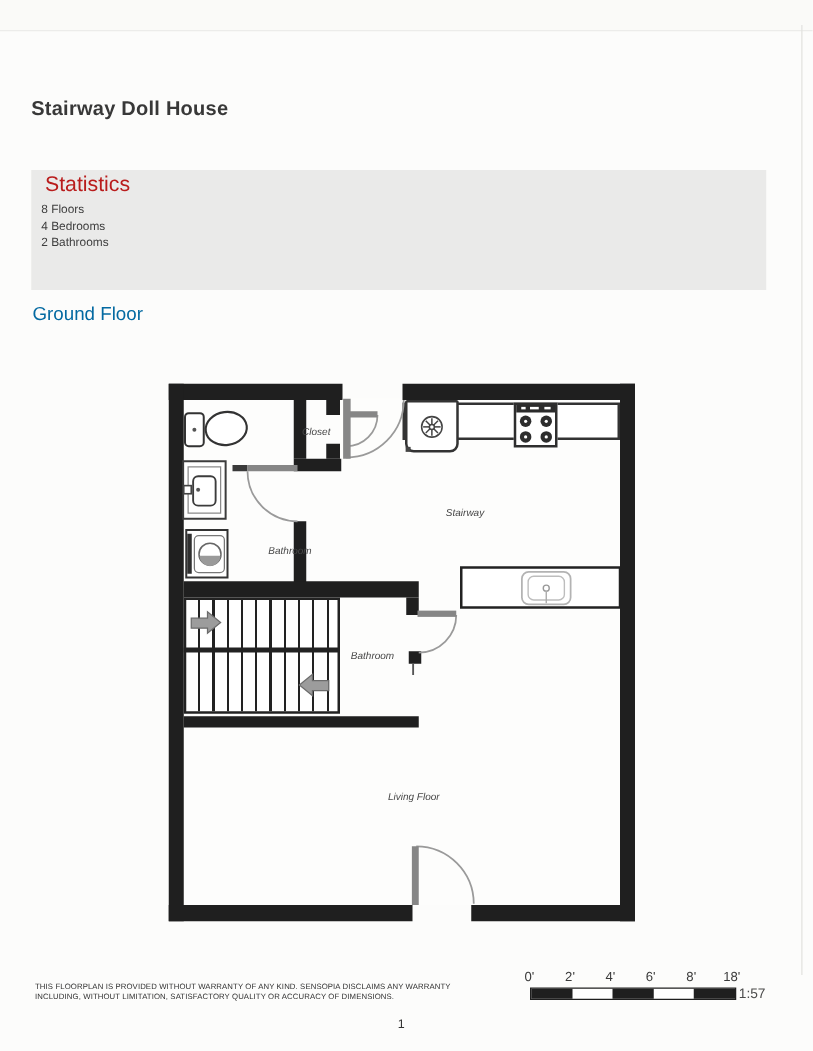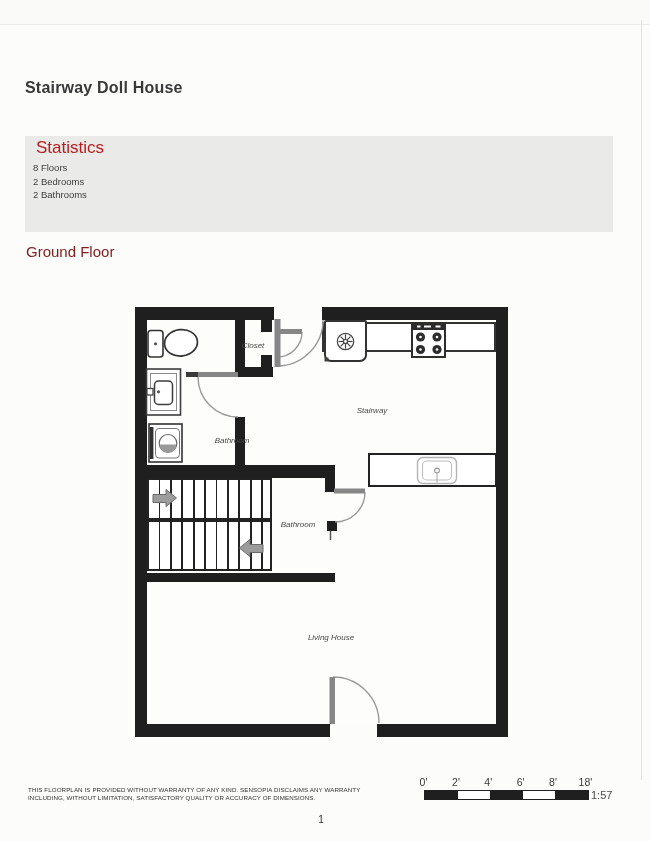--- a/index.html
+++ b/index.html
@@ -10,21 +10,21 @@
     overflow:hidden;
   }
   .abs{position:absolute;}
   .wall{position:absolute;background:#1f1f1f;}
   .page-top-band{left:0;top:0;width:650px;height:24px;background:#fafaf8;border-bottom:1px solid #ececea;}
   .scan-line{left:641px;top:20px;width:1px;height:760px;background:#e2e2df;}
   .doc-title{left:25px;top:79px;font-size:16px;font-weight:700;color:#383838;letter-spacing:.2px;}
   .stats-box{left:25px;top:136px;width:588px;height:96px;background:#eaeae9;}
   .stats-heading{left:11px;top:2px;font-size:17px;color:#b91c1c;position:absolute;}
   .stats-items{left:8px;top:25px;font-size:9.5px;color:#3e3e3e;line-height:13.5px;position:absolute;}
-  .floor-label{left:26px;top:243px;font-size:15px;color:#7f1d1d;}
+  .floor-label{left:26px;top:243px;font-size:15px;color:#0369a1;}
   .plan-interior{left:147px;top:319px;width:349px;height:405px;background:#fdfdfc;}
   .fixture{position:absolute;background:#fff;box-sizing:border-box;}
   .room-label{position:absolute;font-size:8px;color:#474747;transform:translateX(-50%);white-space:nowrap;font-style:italic;}
   .stairs{
     left:147px;top:478px;width:125px;height:93px;box-sizing:border-box;
     border:2px solid #222;
     background:repeating-linear-gradient(90deg,#fff 0px,#fff 9.6px,#222 9.6px,#222 11.4px);
   }
   .stairs-divider{left:147px;top:518px;width:125px;height:4px;background:#222;}
   .svg-overlay{left:0;top:0;pointer-events:none;}
@@ -40,21 +40,21 @@
 
 <div class="abs page-top-band"></div>
 <div class="abs scan-line"></div>
 
 <div class="abs doc-title">Stairway Doll House</div>
 
 <div class="abs stats-box">
   <div class="stats-heading">Statistics</div>
   <div class="stats-items">
     <div>8 Floors</div>
-    <div>2 Bedrooms</div>
+    <div>4 Bedrooms</div>
     <div>2 Bathrooms</div>
   </div>
 </div>
 
 <div class="abs floor-label">Ground Floor</div>
 
 <div class="abs plan-interior"></div>
 
 <div class="fixture" style="left:322px;top:322px;width:174px;height:30px;border:2px solid #333;"></div>
 <div class="fixture" style="left:324px;top:320px;width:43px;height:42px;border:2px solid #333;border-radius:2px 2px 7px 7px;"></div>
@@ -155,21 +155,21 @@
   </g>
 
   <polygon points="153,494.5 166,494.5 166,489.5 176.5,498 166,506.5 166,502.5 153,502.5" fill="#9c9c9c" stroke="#6b6b6b" stroke-width="1"></polygon>
   <polygon points="263,544.5 250,544.5 250,539.5 239.5,548 250,556.5 250,552.5 263,552.5" fill="#9c9c9c" stroke="#6b6b6b" stroke-width="1"></polygon>
 </svg>
 
 <div class="room-label" style="left:253px;top:341px;">Closet</div>
 <div class="room-label" style="left:214px;top:435.5px;margin-left:18px;">Bathroom</div>
 <div class="room-label" style="left:372px;top:405.5px;">Stairway</div>
 <div class="room-label" style="left:298px;top:519.5px;">Bathroom</div>
-<div class="room-label" style="left:331px;top:632.5px;">Living House</div>
+<div class="room-label" style="left:331px;top:632.5px;">Living Floor</div>
 
 <div class="tick" style="left:423.5px;">0'</div>
 <div class="tick" style="left:456px;">2'</div>
 <div class="tick" style="left:488.3px;">4'</div>
 <div class="tick" style="left:520.6px;">6'</div>
 <div class="tick" style="left:553px;">8'</div>
 <div class="tick" style="left:585.4px;">18'</div>
 
 <div class="abs scale-bar">
   <div class="scale-seg" style="left:0;width:32.6px;"></div>

